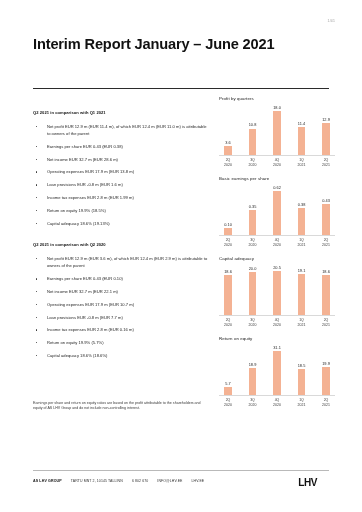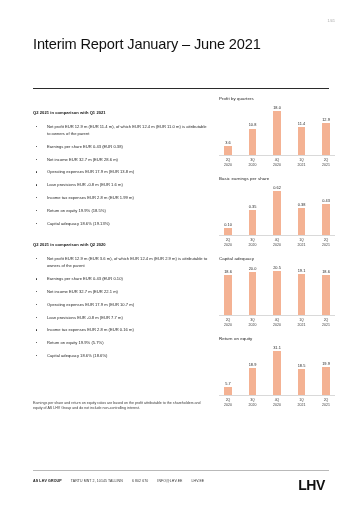--- a/index.html
+++ b/index.html
@@ -35,21 +35,21 @@
 
   
   .title-block {
     position: absolute;
     left: 33px;
     top: 36px;
     width: 300px;
   }
   .title-line {
     font-size: 14.6px;
-    font-weight: 400;
+    font-weight: 700;
     line-height: 17.5px;
     letter-spacing: -0.15px;
     color: #111;
     white-space: nowrap;
   }
 
   
   .rule-top {
     position: absolute;
     left: 33px;
@@ -204,23 +204,23 @@
     gap: 9px;
   }
   .footer-item {
     font-size: 3.5px;
     color: #333;
     letter-spacing: .1px;
     white-space: nowrap;
   }
   .logo {
     position: absolute;
-    right: 4px;
+    right: 12px;
     top: -2px;
-    font-size: 14px;
+    font-size: 10px;
     font-weight: bold;
     letter-spacing: -0.4px;
     color: #111;
   }
 </style>
 </head>
 <body>
 
 <div class="page">
 

